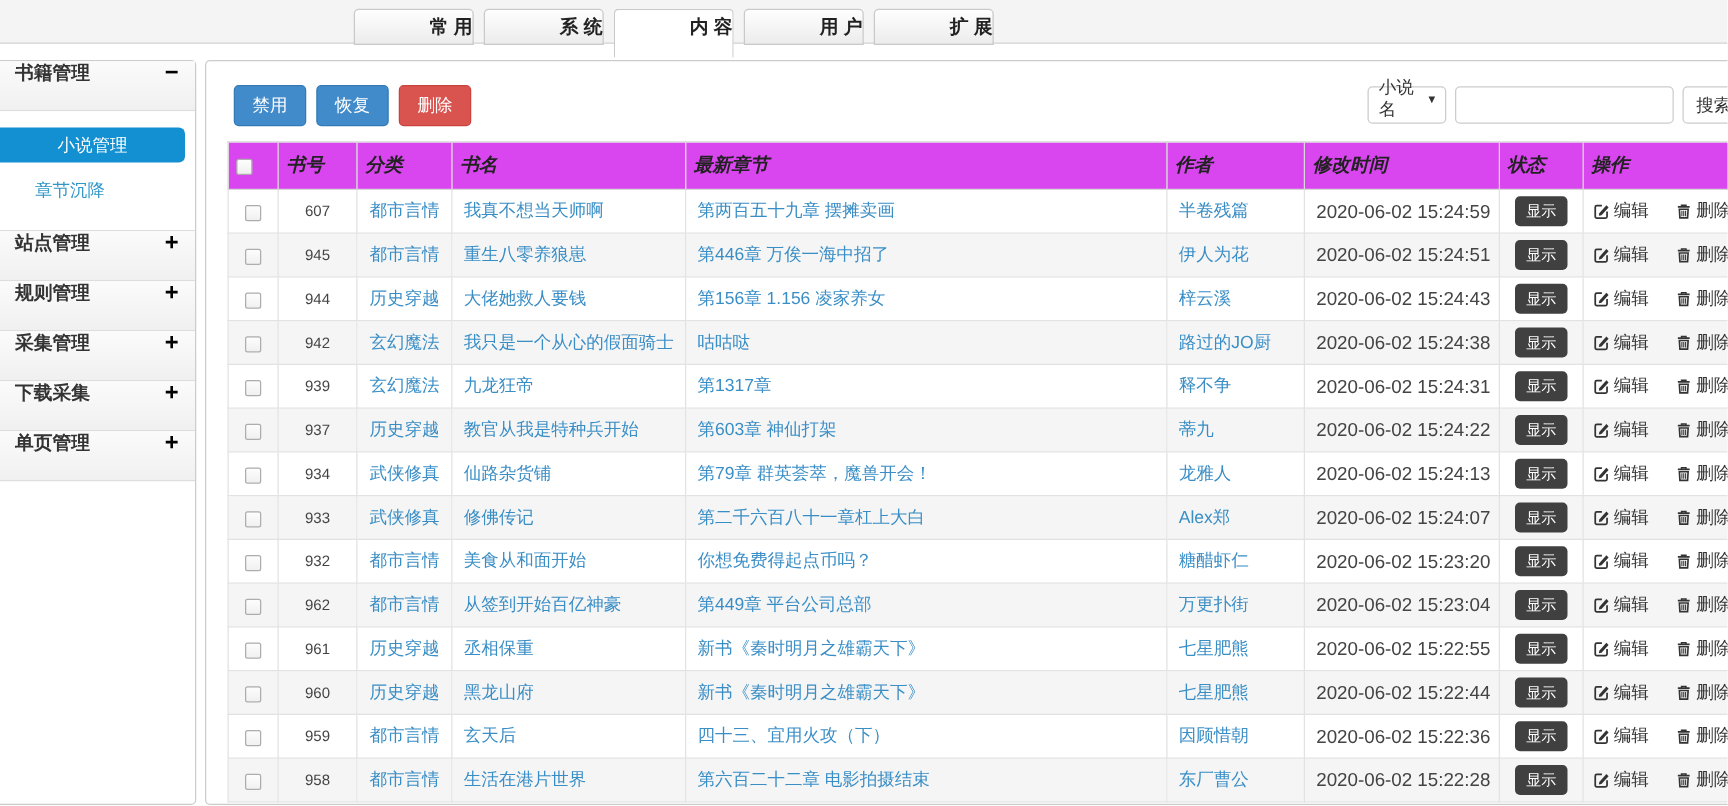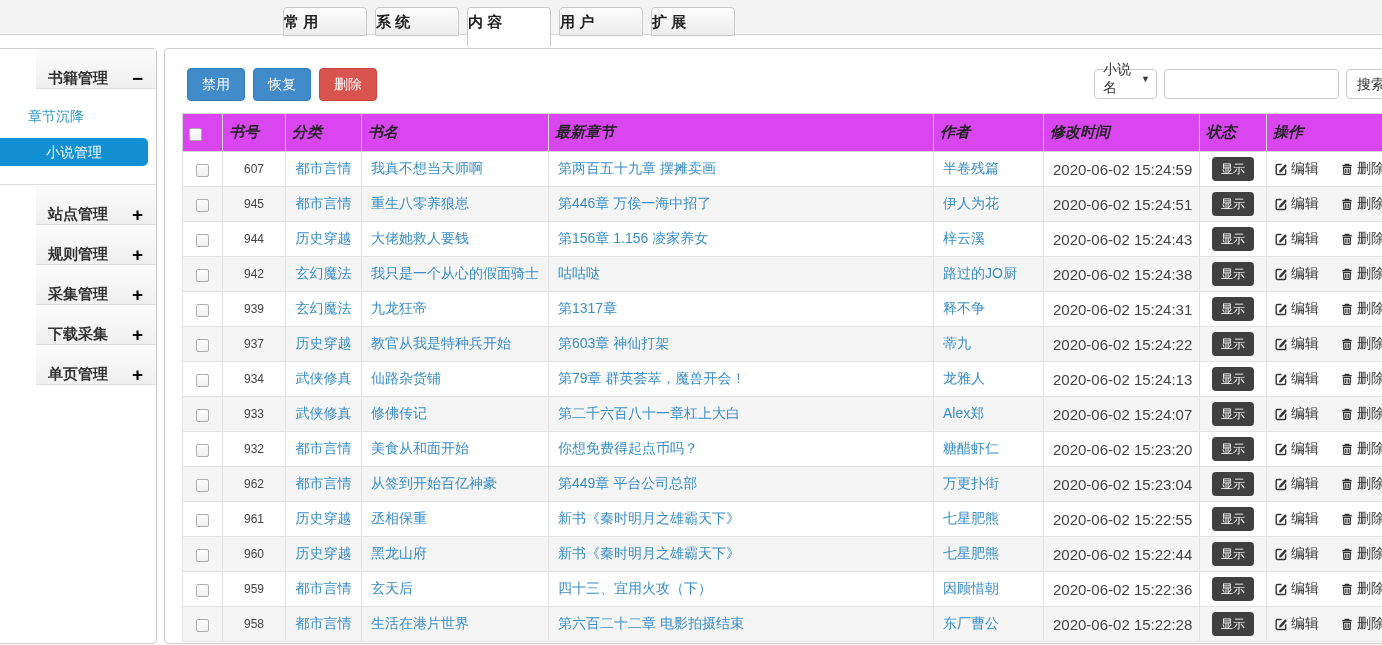--- a/index.html
+++ b/index.html
@@ -3,31 +3,31 @@
 <meta charset="utf-8">
 <style>
   * { margin:0; padding:0; box-sizing:border-box; }
   html,body { width:1382px; height:645px; overflow:hidden; }
   body { position:relative; background:#fff; font-family:"Liberation Sans","DejaVu Sans",sans-serif; color:#333; }
 
   
   .tabband { position:absolute; top:0; left:0; width:1382px; height:35px;
              background:#f4f4f4; border-bottom:1px solid #d4d4d4; }
   .tabs { position:absolute; left:283px; top:7px; display:flex; gap:8px; z-index:3; align-items:flex-start; }
-  .tab { width:84px; height:29px; line-height:27px; text-align:left; font-weight:bold;
+  .tab { width:96px; height:29px; line-height:27px; text-align:right; font-weight:bold;
          font-size:15px; color:#222; background:linear-gradient(#fefefe,#ececec);
          border:1px solid #c9c9c9; border-radius:4px 4px 0 0; cursor:pointer; }
   .tab.active { background:#fff; height:39px; border-bottom:none; }
 
   
   .sidebar { position:absolute; left:-1px; top:48px; width:158px; height:596px;
              background:#fff; border:1px solid #ccc; border-radius:0 4px 4px 0; }
-  .side-section { height:40px; display:flex; align-items:flex-end; justify-content:space-between;
+  .side-section { height:40px; display:flex; align-items:flex-start; justify-content:space-between;
                   padding:0 13px 0 12px; background:linear-gradient(#fbfbfb,#f0f0f0);
-                  border-bottom:1px solid #ddd; font-size:15px; font-weight:bold; color:#333; cursor:pointer;margin-left:36px; }
+                  border-bottom:1px solid #ddd; font-size:15px; font-weight:bold; color:#333; cursor:pointer; }
   .side-section .toggle { font-size:19px; font-weight:bold; color:#000; line-height:1; }
   .submenu { padding:13px 0 10px; border-bottom:1px solid #ddd; background:#fff; }
   .subitem { height:28px; line-height:28px; font-size:14px; color:#2f96c8;
              padding-left:28px; margin-bottom:8px; cursor:pointer; }
   .subitem.selected { background:#1290d2; color:#fff; width:148px; padding-left:0;
                       text-align:center; border-radius:0 5px 5px 0; }
 
   
   .main { position:absolute; left:164px; top:48px; width:1232px; height:596px;
           border:1px solid #ccc; border-radius:4px; background:#fff; }
@@ -79,22 +79,22 @@
     <div class="tab">扩 展</div>
   </div>
 
 <div class="sidebar">
   <div>
       <div class="side-section">
         <span>书籍管理</span>
         <span class="toggle">−</span>
       </div>
       <div class="submenu">
+        <div class="subitem selected">小说管理</div>
         <div class="subitem">章节沉降</div>
-        <div class="subitem selected">小说管理</div>
       </div>
       <div class="side-section">
         <span>站点管理</span>
         <span class="toggle">+</span>
       </div>
       <div class="side-section">
         <span>规则管理</span>
         <span class="toggle">+</span>
       </div>
       <div class="side-section">

